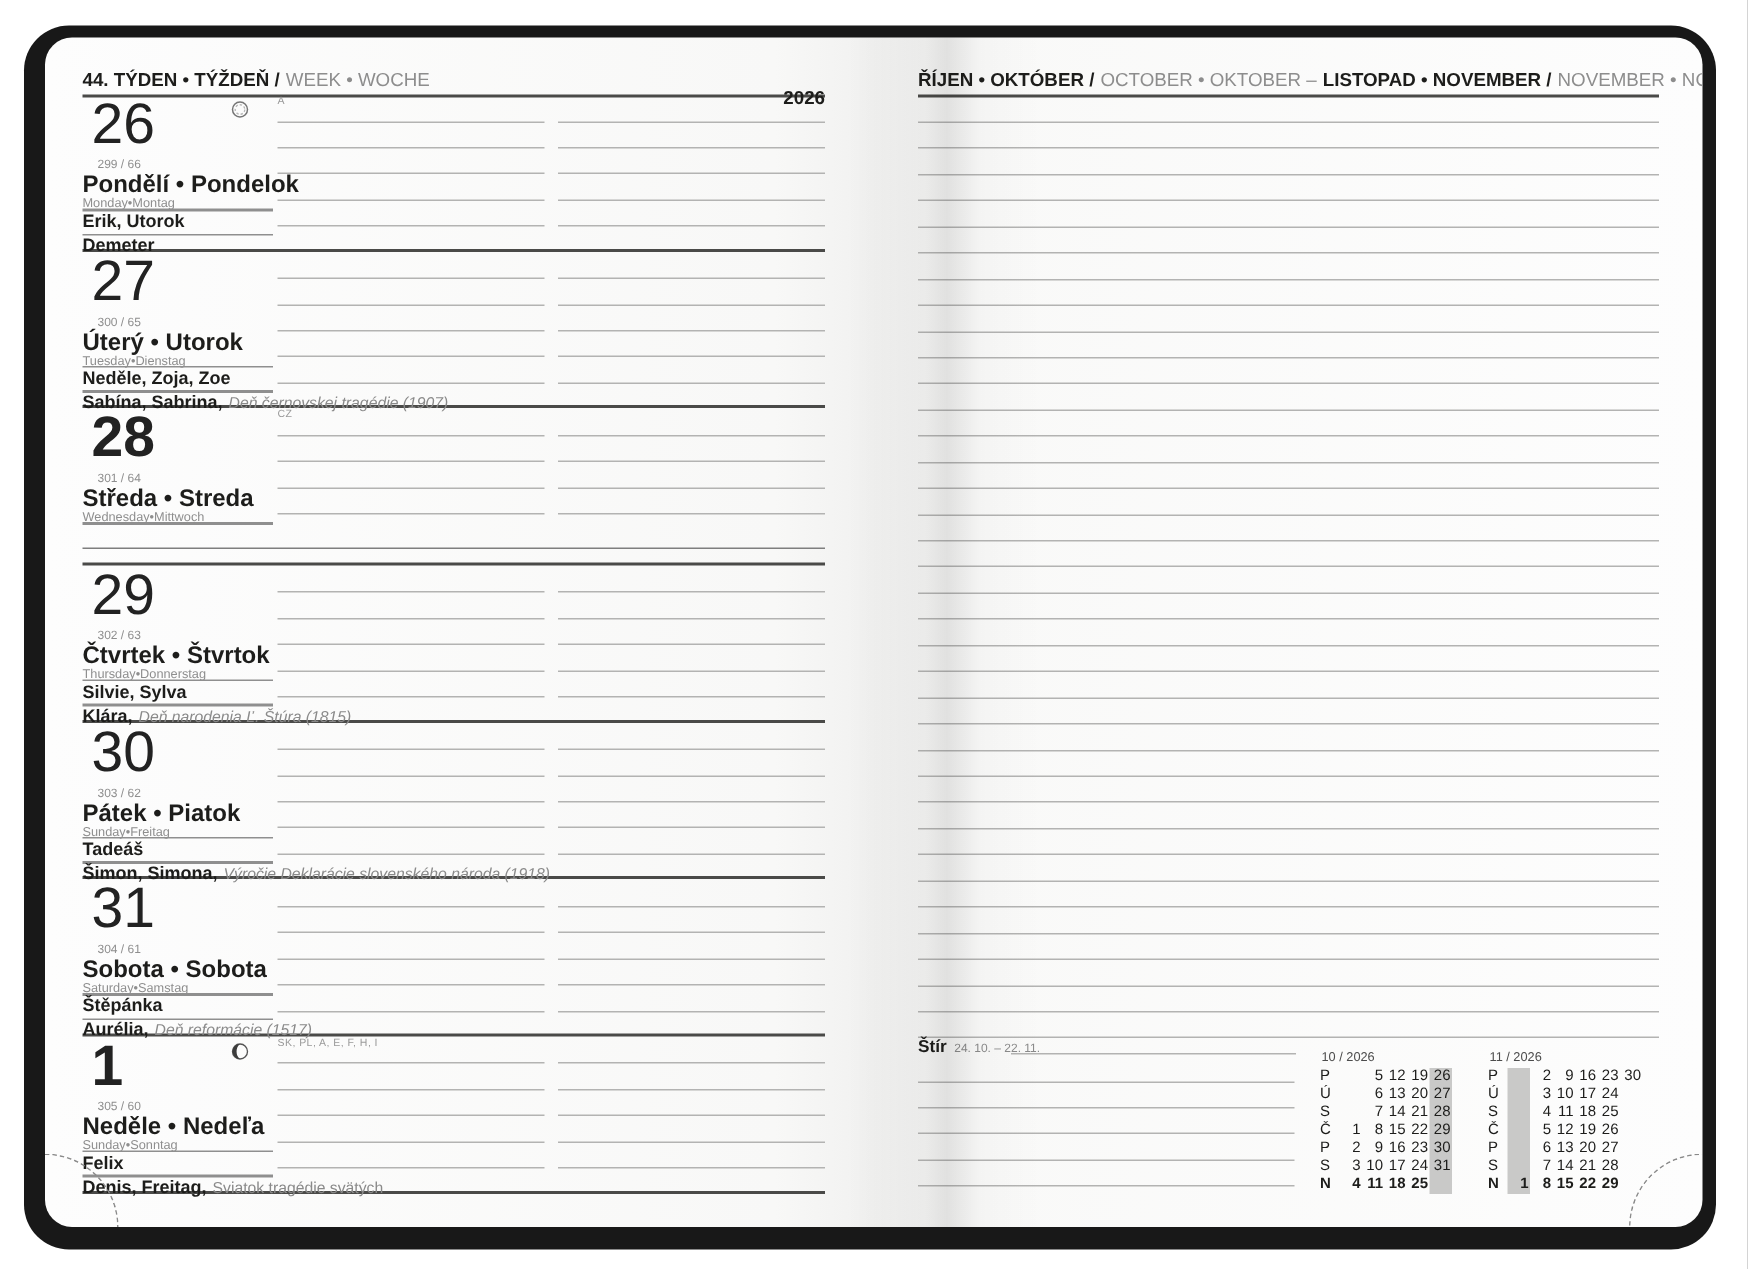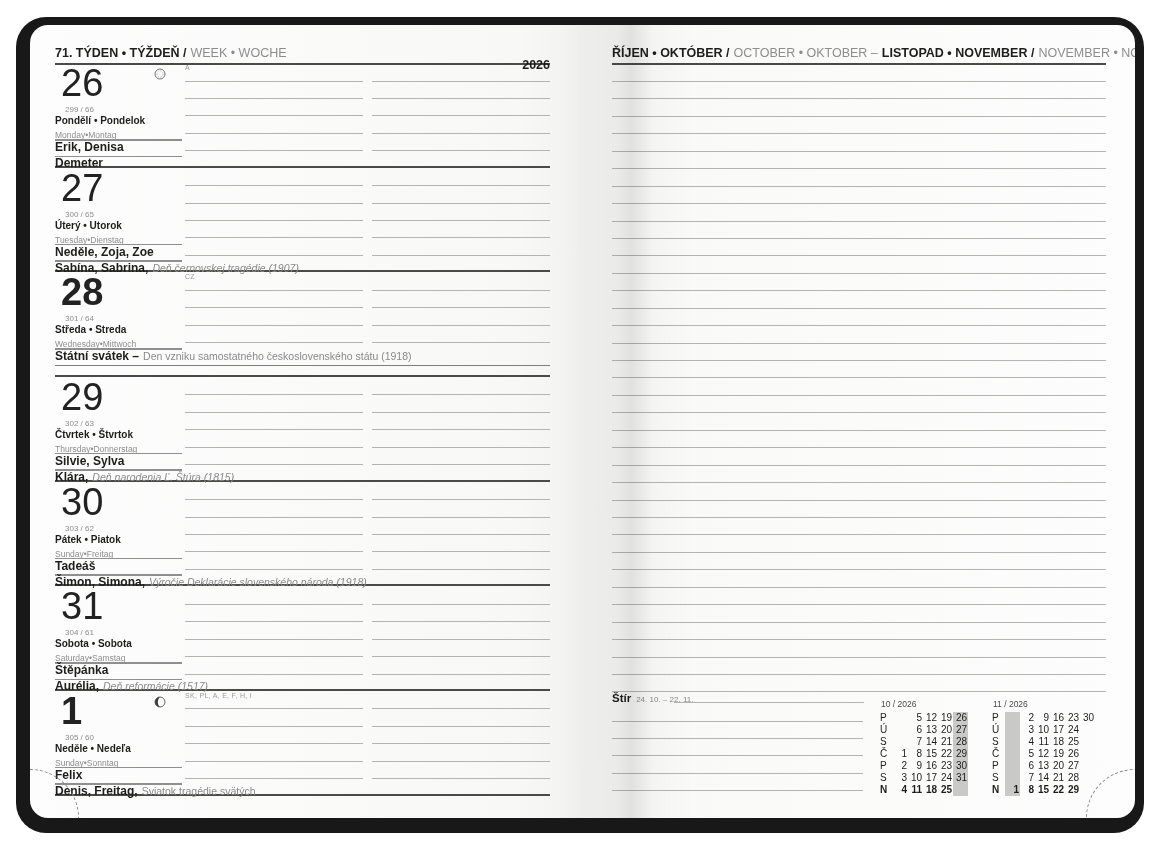--- a/index.html
+++ b/index.html
@@ -23,21 +23,21 @@
   .h-gray{color:#8d8d8d;margin-left:4px;}
   .h-gray2{color:#8d8d8d;margin-left:4px;margin-right:4px;}
   .h-year{position:absolute;right:0;top:12px;font-weight:bold;}
 
   
   #days{position:absolute;left:25px;top:38px;width:495px;}
   .day{position:relative;width:495px;height:104.66px;border-bottom:2px solid #4a4a48;box-sizing:border-box;}
   .dnum{position:absolute;left:6px;top:0px;font-size:38px;line-height:40px;color:#222;}
   .dnum.b{font-weight:bold;}
   .doy{position:absolute;left:10px;top:42px;font-size:8px;color:#8e8e8e;}
-  .dn{position:absolute;left:0;top:52px;font-size:10px;font-weight:bold;white-space:nowrap;}
+  .dn{position:absolute;left:0;top:52px;font-size:16px;font-weight:bold;white-space:nowrap;}
   .dns{position:absolute;left:0;top:67px;font-size:8.5px;color:#8e8e8e;}
   .ul{position:absolute;height:1.5px;background:#8f8f8f;left:0;width:127px;}
   .u-names{top:76px;}
   .u-r1{top:92.5px;}
   .u-r1.full{width:495px;background:#7e7e7e;}
   .nl{position:absolute;width:178px;height:1px;background:#b3b3b2;}
   .zone{position:absolute;left:130px;top:1px;font-size:7px;color:#9a9a9a;letter-spacing:0.3px;}
   .moon{position:absolute;left:99px;top:3px;width:12px;height:12px;}
   .nd{position:absolute;left:0;font-size:12px;line-height:12px;white-space:nowrap;}
   .nd1{top:78px;}
@@ -67,21 +67,21 @@
 </style>
 </head>
 <body>
 
 <div class="stage">
   <div class="cover"></div>
   <div class="pages">
 
     <div class="page page-left">
       <div class="pg-head lh">
-        <span class="h-bold">71. TÝDEN • TÝŽDEŇ /</span><span class="h-gray">WEEK • WOCHE</span>
+        <span class="h-bold">44. TÝDEN • TÝŽDEŇ /</span><span class="h-gray">WEEK • WOCHE</span>
         <span class="h-year">2026</span>
       </div>
       <div id="days">
           <div class="day">
             <div class="dnum">26</div>
             <div class="doy">299 / 66</div>
             <div class="dn">Pondělí • Pondelok</div>
             <div class="dns">Monday•Montag</div>
             <div class="ul u-names"></div>
             <span class="moon"><svg width="12" height="12" viewBox="0 0 12 12">
@@ -93,21 +93,21 @@
             <div class="nl" style="top:17.50px;left:317px"></div>
             <div class="nl" style="top:34.94px;left:130px"></div>
             <div class="nl" style="top:34.94px;left:317px"></div>
             <div class="nl" style="top:52.38px;left:130px"></div>
             <div class="nl" style="top:52.38px;left:317px"></div>
             <div class="nl" style="top:69.82px;left:130px"></div>
             <div class="nl" style="top:69.82px;left:317px"></div>
             <div class="nl" style="top:87.26px;left:130px"></div>
             <div class="nl" style="top:87.26px;left:317px"></div>
             <div class="ul u-r1"></div>
-            <div class="nd nd1"><span class="ndb">Erik, Denisa</span></div>
+            <div class="nd nd1"><span class="ndb">Erik, Utorok</span></div>
             <div class="nd nd2"><span class="ndb">Demeter</span></div>
           </div>
           <div class="day">
             <div class="dnum">27</div>
             <div class="doy">300 / 65</div>
             <div class="dn">Úterý • Utorok</div>
             <div class="dns">Tuesday•Dienstag</div>
             <div class="ul u-names"></div>
             <div class="nl" style="top:17.50px;left:130px"></div>
             <div class="nl" style="top:17.50px;left:317px"></div>
@@ -132,21 +132,20 @@
             <div class="zone">CZ</div>
             <div class="nl" style="top:17.50px;left:130px"></div>
             <div class="nl" style="top:17.50px;left:317px"></div>
             <div class="nl" style="top:34.94px;left:130px"></div>
             <div class="nl" style="top:34.94px;left:317px"></div>
             <div class="nl" style="top:52.38px;left:130px"></div>
             <div class="nl" style="top:52.38px;left:317px"></div>
             <div class="nl" style="top:69.82px;left:130px"></div>
             <div class="nl" style="top:69.82px;left:317px"></div>
             <div class="ul u-r1 full"></div>
-            <div class="nd nd1"><span class="ndb">Státní svátek –</span><span class="ndn">Den vzniku samostatného československého státu (1918)</span></div>
           </div>
           <div class="day">
             <div class="dnum">29</div>
             <div class="doy">302 / 63</div>
             <div class="dn">Čtvrtek • Štvrtok</div>
             <div class="dns">Thursday•Donnerstag</div>
             <div class="ul u-names"></div>
             <div class="nl" style="top:17.50px;left:130px"></div>
             <div class="nl" style="top:17.50px;left:317px"></div>
             <div class="nl" style="top:34.94px;left:130px"></div>

